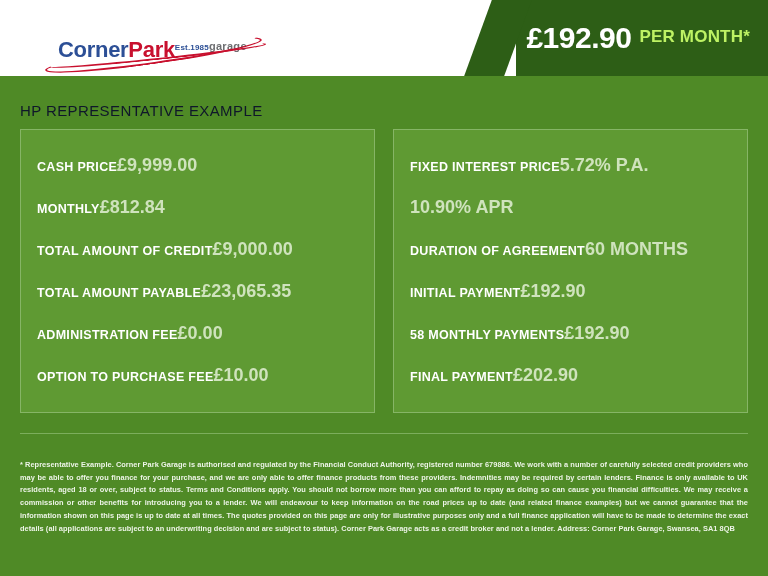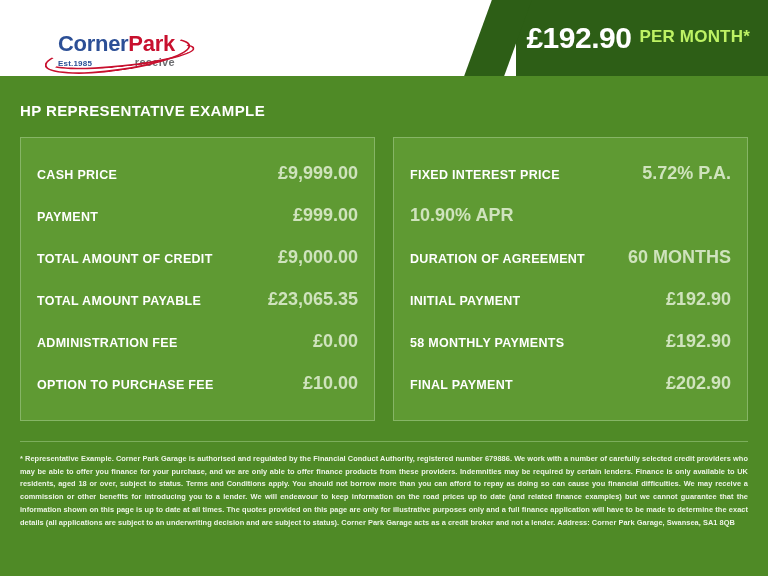--- a/index.html
+++ b/index.html
@@ -34,21 +34,21 @@
   .logo-zone {
     flex: 1 1 auto;
     display: flex;
     align-items: center;
     padding-left: 58px;
     position: relative;
   }
   .logo-block {
     position: relative;
     display: flex;
-    flex-direction: column;
+    flex-direction: row;
     align-items: flex-start;
     line-height: 1;
     margin-top: 24px;
   }
   .logo-top {
     font-size: 22px;
     font-weight: bold;
     letter-spacing: -0.3px;
     white-space: nowrap;
   }
@@ -131,44 +131,43 @@
     position: relative;
     font-size: 17px;
     font-weight: bold;
     color: #bef264;
     letter-spacing: 0.2px;
     padding-bottom: 3px;
   }
 
   
   .title {
-    padding: 26px 0 18px 20px;
+    padding: 26px 0 10px 20px;
     font-size: 15px;
-    font-weight: bold;
+    font-weight: normal;
     letter-spacing: 0.4px;
-    color: #ffffff;
+    color: #0f172a;
   }
 
   
   .panels {
     display: flex;
     gap: 18px;
     padding: 0 20px;
     flex: 0 0 auto;
   }
   .panel {
     flex: 1 1 0;
     background: #5f9a33;
     border: 1px solid #86b566;
     padding: 14px 16px 16px 16px;
   }
   .row {
     display: flex;
     align-items: baseline;
-    justify-content: space-between;
     height: 42px;
     line-height: 42px;
   }
   .row-label {
     font-size: 12.5px;
     font-weight: bold;
     letter-spacing: 0.3px;
     color: #ffffff;
     white-space: nowrap;
   }
@@ -176,21 +175,21 @@
     font-size: 18px;
     font-weight: bold;
     color: #cfe3bd;
     white-space: nowrap;
   }
 
   
   .disclaimer {
     margin: 20px 20px 0 20px;
     border-top: 1px solid #7cae5c;
-    padding-top: 11px;
+    padding-top: 25px;
     font-size: 7.4px;
     line-height: 1.72;
     color: #edf4e7;
     text-align: justify;
     font-weight: bold;
     letter-spacing: 0.05px;
   }
 </style>
 </head>
 <body>
@@ -200,42 +199,42 @@
   <div class="header">
     <div class="logo-zone">
       <div class="logo-block">
         <div class="logo-swoosh"></div>
         <div class="logo-swoosh2"></div>
         <div class="logo-top">
           <span class="logo-corner">Corner</span><span class="logo-park">Park</span>
         </div>
         <div class="logo-sub">
           <span class="logo-est">Est.1985</span>
-          <span class="logo-garage">receive</span>
+          <span class="logo-garage">garage</span>
         </div>
       </div>
     </div>
     <div class="price-zone">
       <span class="price-amount">£192.90</span>
       <span class="price-per">PER MONTH*</span>
     </div>
   </div>
 
   <div class="title">HP REPRESENTATIVE EXAMPLE</div>
 
   <div class="panels">
 
     <div class="panel">
       <div class="row">
         <span class="row-label">CASH PRICE</span>
         <span class="row-value">£9,999.00</span>
       </div>
       <div class="row">
-        <span class="row-label">PAYMENT</span>
-        <span class="row-value">£999.00</span>
+        <span class="row-label">MONTHLY</span>
+        <span class="row-value">£812.84</span>
       </div>
       <div class="row">
         <span class="row-label">TOTAL AMOUNT OF CREDIT</span>
         <span class="row-value">£9,000.00</span>
       </div>
       <div class="row">
         <span class="row-label">TOTAL AMOUNT PAYABLE</span>
         <span class="row-value">£23,065.35</span>
       </div>
       <div class="row">

